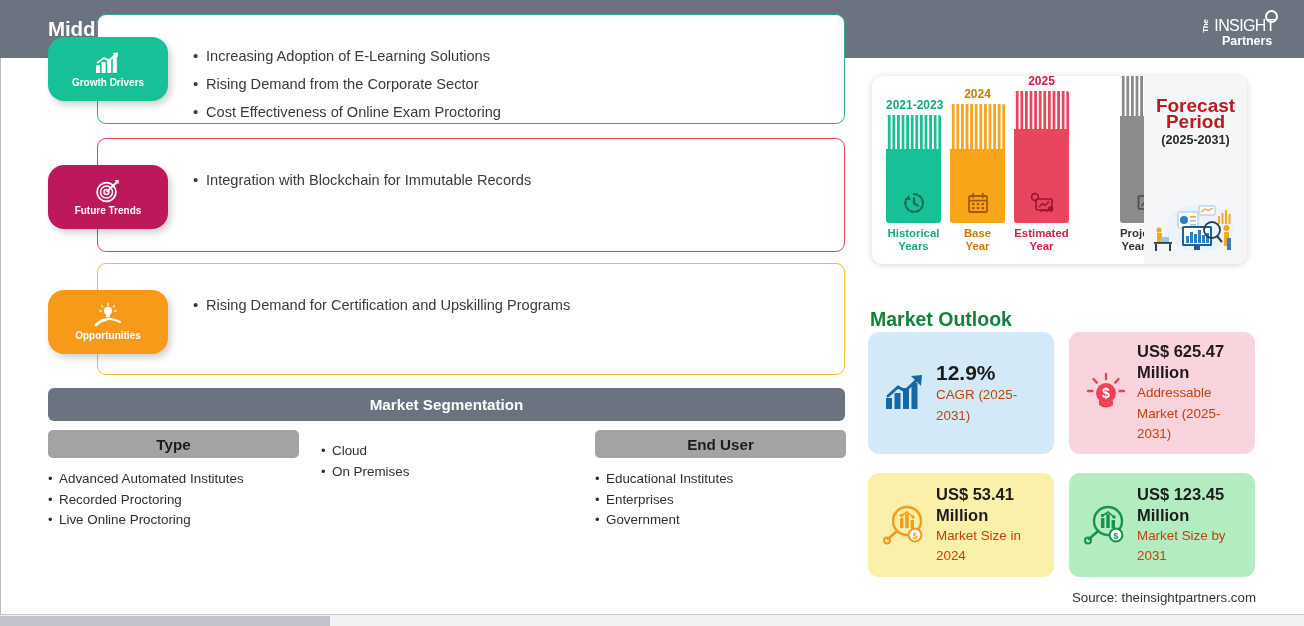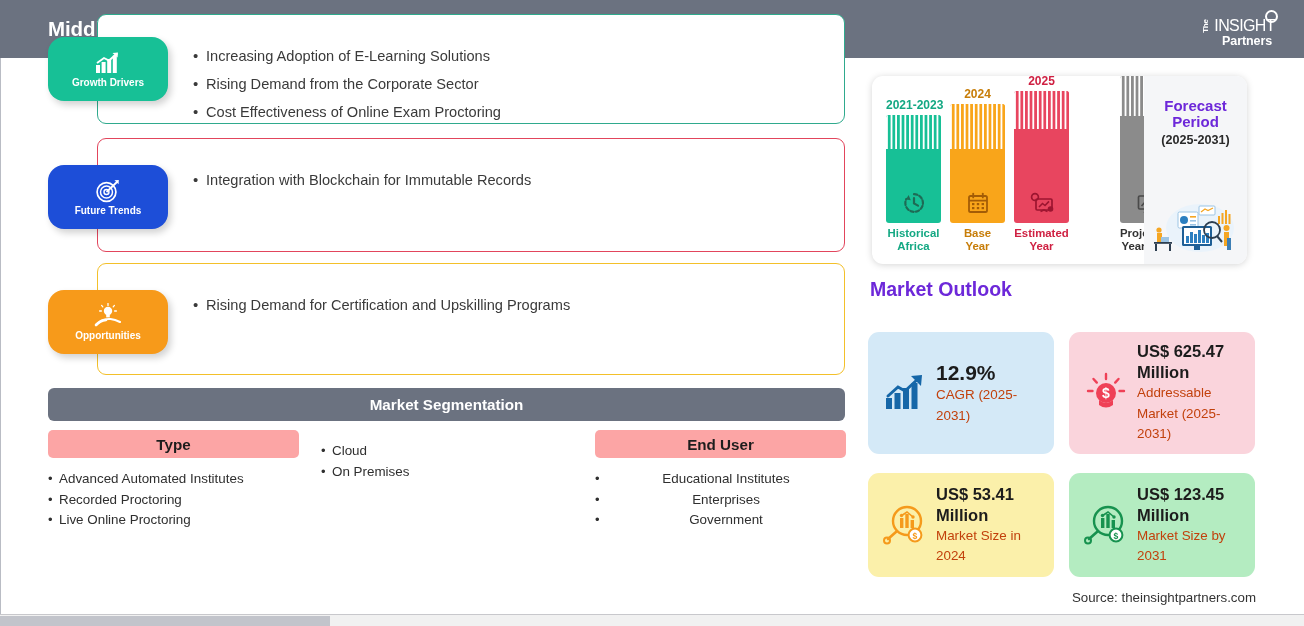--- a/index.html
+++ b/index.html
@@ -102,23 +102,23 @@
   .seg-header {
     position:absolute; left:48px; top: 388px; width: 797px; height: 33px;
     background:#6b7280; border-radius: 6px; color:#fff;
     display:flex; align-items:center; justify-content:center;
     font-size: 15.2px; font-weight: bold;
   }
   .seg-cols { position:absolute; left:48px; top: 430px; width: 797px; }
   .seg-col { position:absolute; top:0; width: 251px; }
   .seg-col:nth-child(1){ left: 0; }
   .seg-col:nth-child(2){ left: 273px; }
-  .seg-col:nth-child(3){ left: 547px; text-align: center; }
+  .seg-col:nth-child(3){ left: 547px; }
   .seg-title {
-    height: 28px; background:#fca5a5; border-radius: 5px;
+    height: 28px; background:#a3a3a3; border-radius: 5px;
     display:flex; align-items:center; justify-content:center;
     font-size: 15.2px; font-weight: bold; color:#1d1d1d;
   }
   .seg-items { margin-top: 11px; }
   .seg-item {
     font-size: 13.4px; color:#2f2f2f; line-height: 20.6px;
     position: relative; padding-left: 11px; white-space: nowrap;
   }
   .seg-item::before {
     content:"•"; position:absolute; left:0; top:0; font-size: 13px;
@@ -148,32 +148,32 @@
   .tl-name {
     font-size: 11.4px; font-weight: bold; line-height: 13.6px; margin-top: 4px;
     white-space: nowrap;
   }
   .tl-forecast {
     width: 103px; background:#f5f6f8; position: relative;
     display:flex; flex-direction:column; align-items:center;
     padding-top: 22px;
   }
   .fc-title {
-    font-size: 15px; font-weight: bold; color:#6d28d9; line-height: 16px;
+    font-size: 19px; font-weight: bold; color:#b91c1c; line-height: 16px;
     text-align:center;
   }
   .fc-sub {
     font-size: 12.6px; font-weight: bold; color:#2a2a2a; margin-top: 3px;
   }
   .fc-ill { position:absolute; bottom: 6px; left: 4px; }
 
   
   .outlook-title {
-    position:absolute; left: 870px; top: 278px;
-    font-size: 19.5px; font-weight: bold; color:#6d28d9;
+    position:absolute; left: 870px; top: 308px;
+    font-size: 19.5px; font-weight: bold; color:#15803d;
   }
   .ocard {
     position:absolute; border-radius: 11px; display:flex; align-items:center;
     padding: 10px 12px 10px 14px;
   }
   .ocard-ico { width: 46px; flex: 0 0 46px; display:flex; align-items:center; justify-content:center; }
   .ocard-txt { margin-left: 8px; }
   .ocard-big { font-size: 21px; font-weight: bold; color:#1c1c1c; line-height: 25px; }
   .ocard-big.small { font-size: 16.5px; line-height: 21px; }
   .ocard-sub { font-size: 13.4px; color:#c2410c; line-height: 20.5px; }
@@ -235,21 +235,21 @@
     </div>
     <div class="bullets">
       <div class="bullet">Increasing Adoption of E-Learning Solutions</div>
       <div class="bullet">Rising Demand from the Corporate Sector</div>
       <div class="bullet">Cost Effectiveness of Online Exam Proctoring</div>
     </div>
   </div>
 
   <div class="block" id="blk-trends">
     <div class="block-box" style="border-color: rgb(226, 69, 92);"></div>
-    <div class="block-badge" style="background: #1d4ed8;">
+    <div class="block-badge" style="background: #be185d;">
       <span class="badge-ico">
         <svg width="26" height="24" viewBox="0 0 26 24">
           <circle cx="11.5" cy="13" r="9.4" fill="none" stroke="#fff" stroke-width="1.7"></circle>
           <circle cx="11.5" cy="13" r="6" fill="none" stroke="#fff" stroke-width="1.5"></circle>
           <circle cx="11.5" cy="13" r="2.5" fill="none" stroke="#fff" stroke-width="1.4"></circle>
           <path d="M11.5 13 L22.5 2.5" stroke="#fff" stroke-width="1.8"></path>
           <path d="M19.5 1.2 L23.8 1.1 L23.6 5.3 Z" fill="#fff"></path>
         </svg>
       </span>
       <span class="badge-label">Future Trends</span>
@@ -319,21 +319,21 @@
           <div class="tl-stripe" id="tls0" style="height: 34px; background-image: repeating-linear-gradient(90deg, rgb(255, 255, 255) 0px, rgb(255, 255, 255) 1.7px, rgb(23, 192, 150) 1.7px, rgb(23, 192, 150) 4.6px);"></div>
           <div class="tl-ico">
             <svg width="24" height="24" viewBox="0 0 24 24">
               <path d="M12 3.2 A8.8 8.8 0 1 1 4.3 8" fill="none" stroke="#1e6b55" stroke-width="2.2" stroke-linecap="round" stroke-dasharray="3.4 2.2"></path>
               <path d="M12 7 L12 12.4 L16 14.6" fill="none" stroke="#1e6b55" stroke-width="2.2" stroke-linecap="round"></path>
               <path d="M6.6 4 L4 8.6 L8.8 9.2 Z" fill="#1e6b55"></path>
             </svg>
           </div>
         </div>
         <div class="tl-name" id="tln0" style="color: rgb(20, 168, 131);">
-          <span>Historical</span><br><span>Africa</span>
+          <span>Historical</span><br><span>Years</span>
         </div>
       </div>
 
       <div class="tl-col" id="tlc1" style="left:78px;">
         <div class="tl-year" id="tly1" style="color: rgb(199, 125, 8);">2024</div>
         <div class="tl-bar" id="tlb1" style="height: 119px; background: rgb(249, 165, 26);">
           <div class="tl-stripe" id="tls1" style="height: 45px; background-image: repeating-linear-gradient(90deg, rgb(255, 255, 255) 0px, rgb(255, 255, 255) 1.7px, rgb(249, 165, 26) 1.7px, rgb(249, 165, 26) 4.6px);"></div>
           <div class="tl-ico">
             <svg width="24" height="24" viewBox="0 0 24 24">
               <rect x="3" y="5" width="18" height="16" rx="1.6" fill="none" stroke="#a35c06" stroke-width="1.8"></rect>

